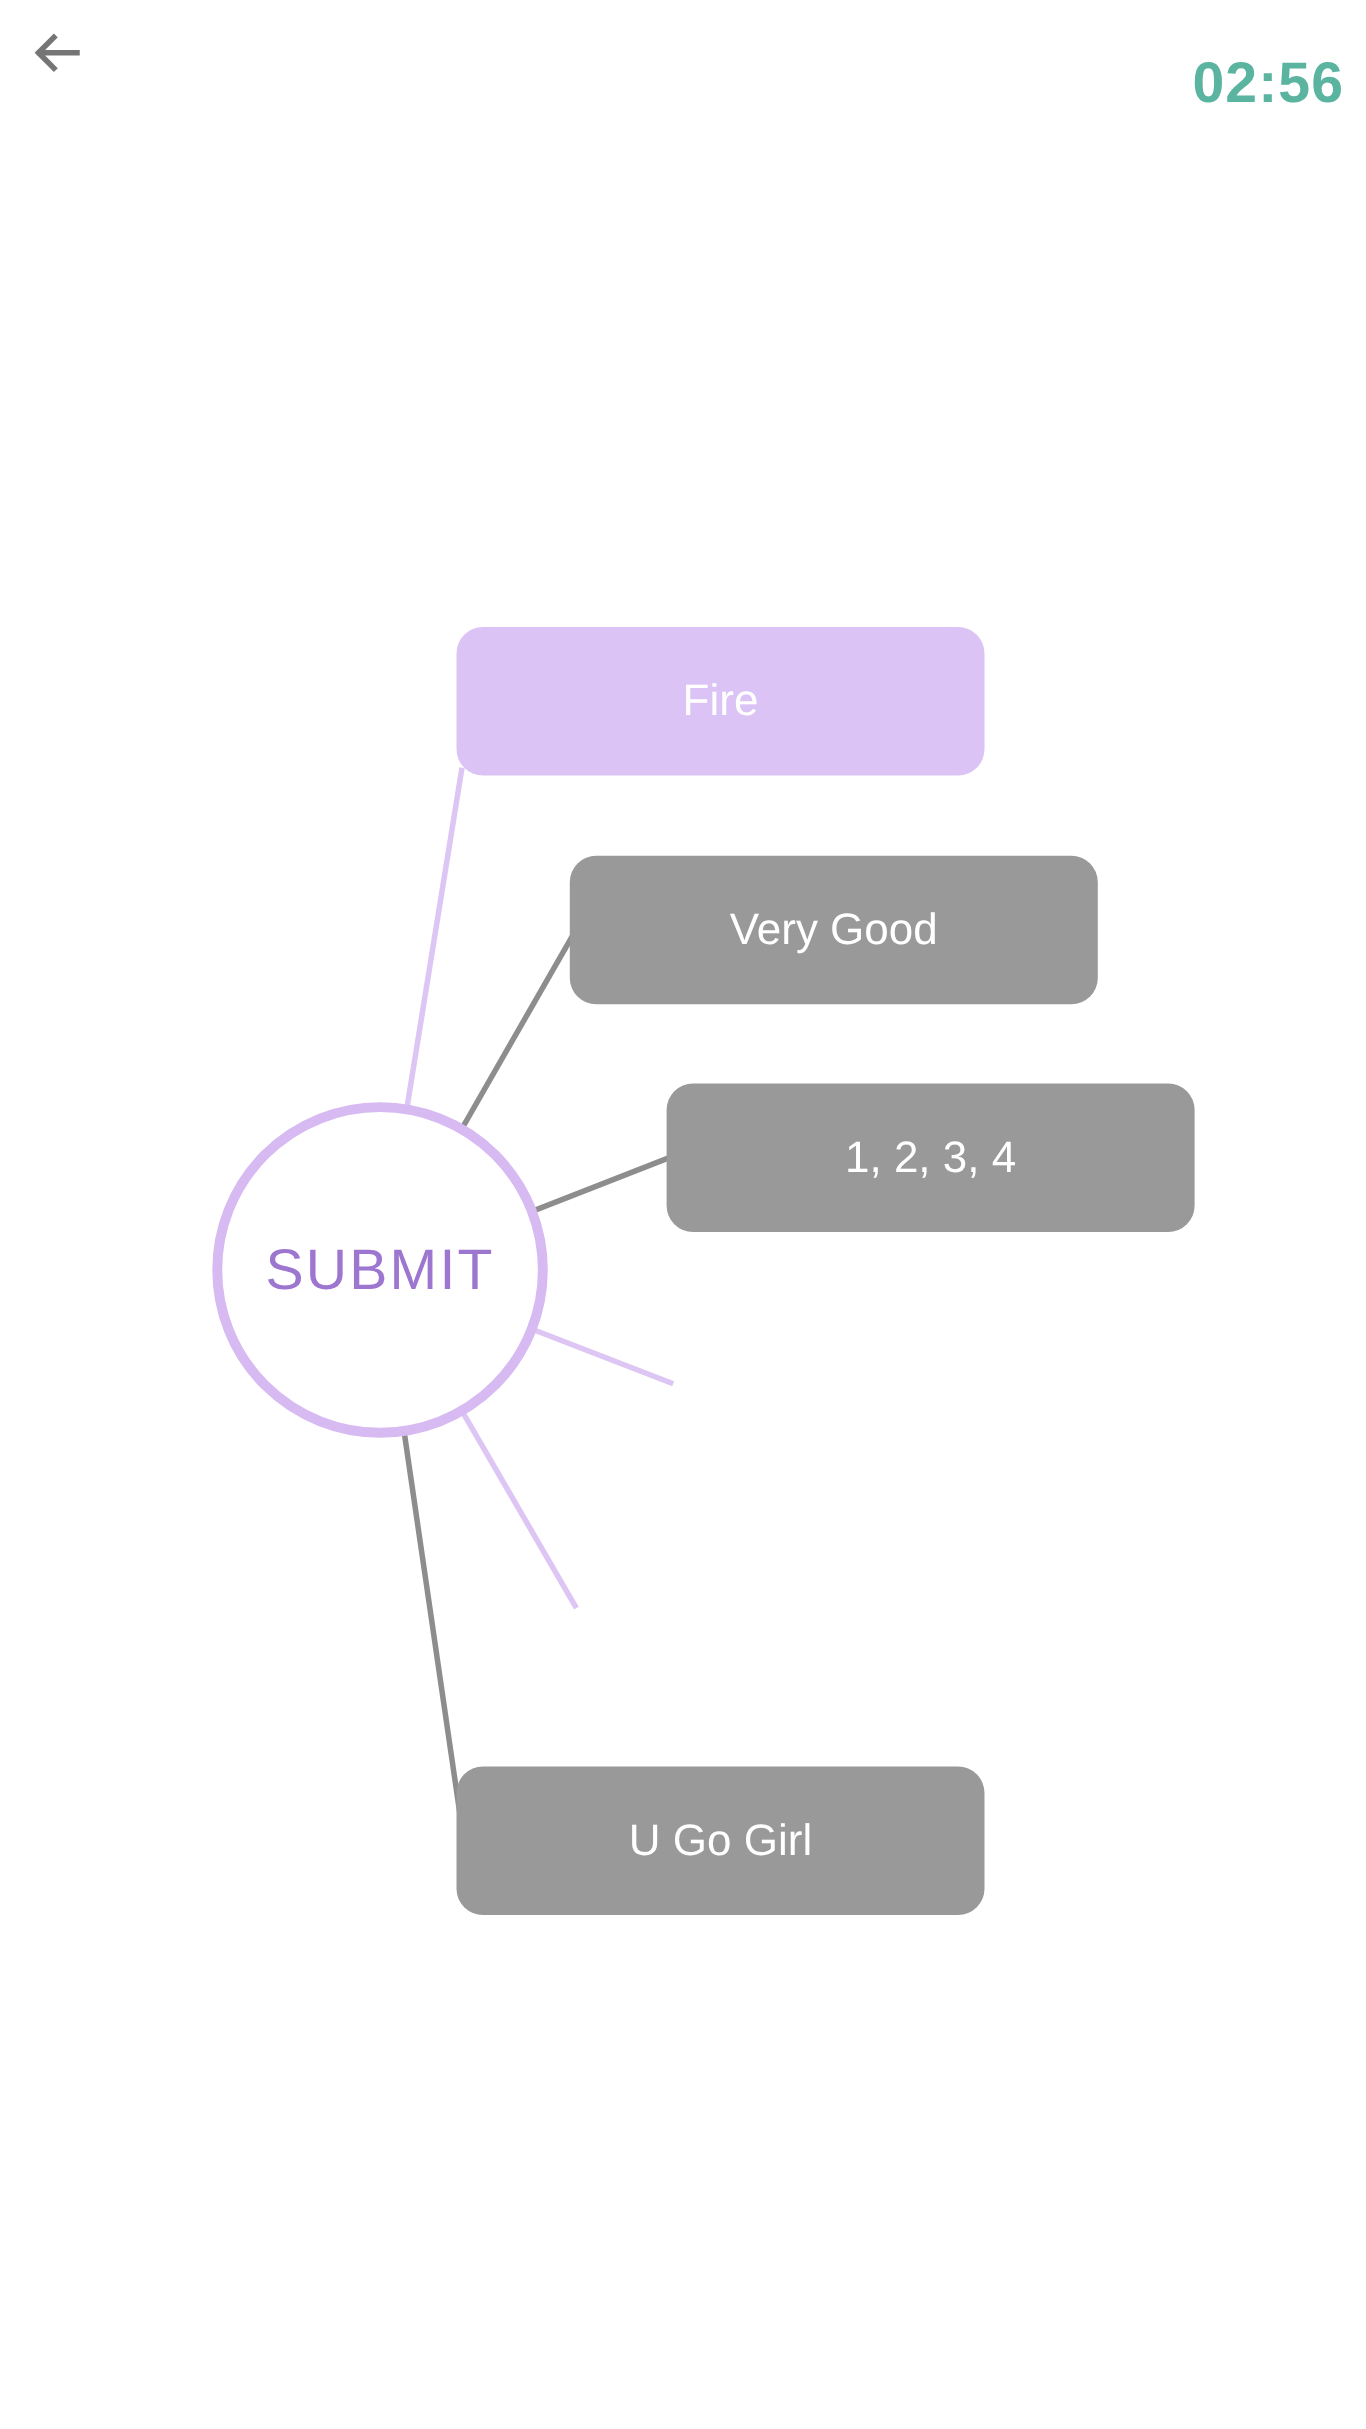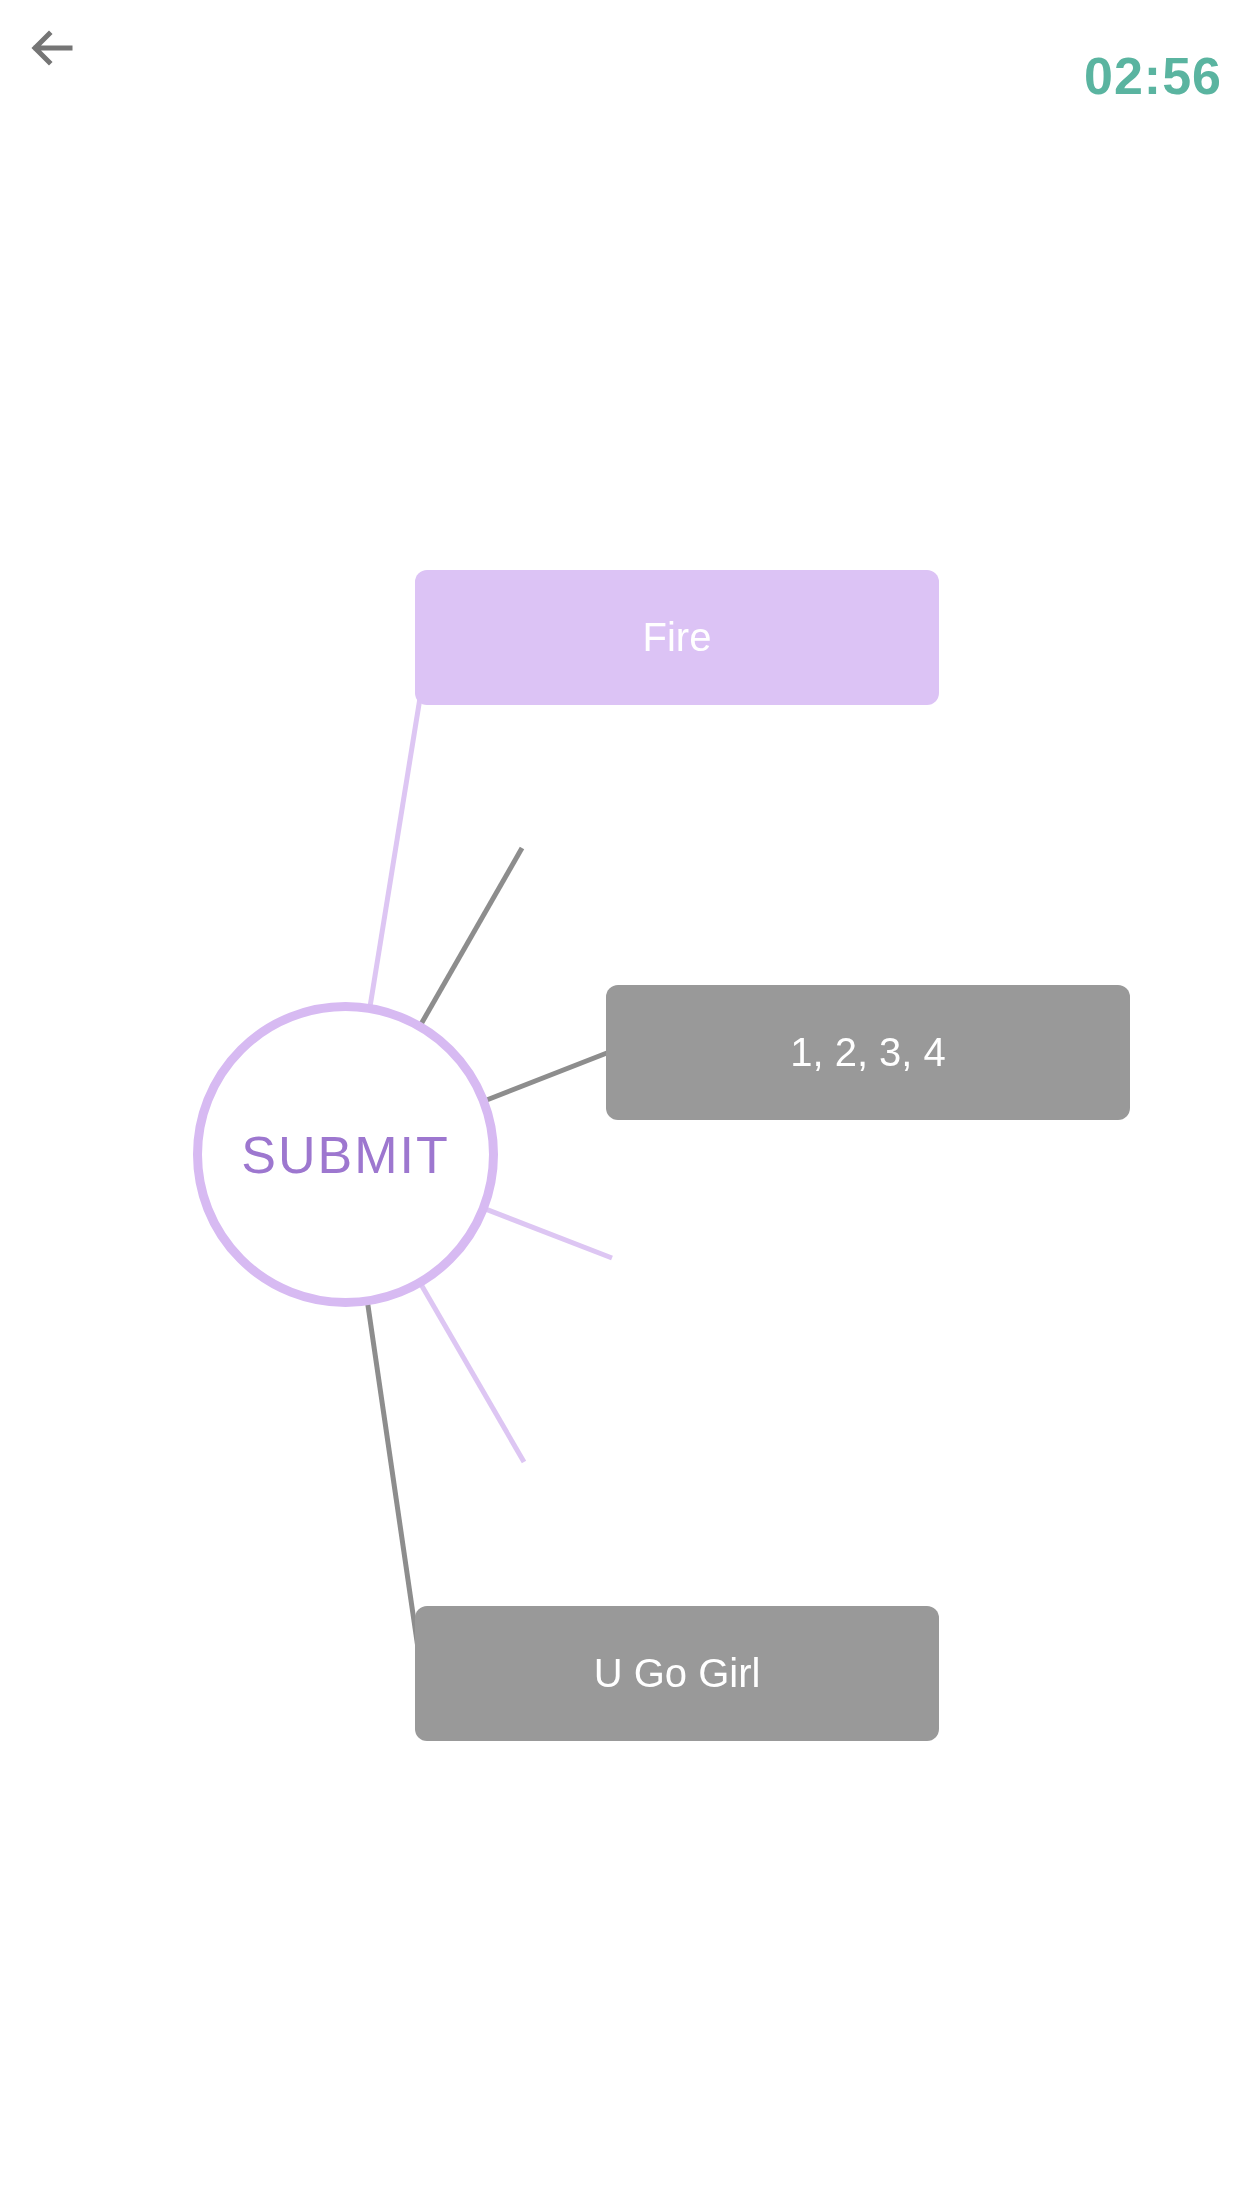--- a/index.html
+++ b/index.html
@@ -58,23 +58,23 @@
   .center-node .node-label {
     font-size: 52px;
     letter-spacing: 2px;
     color: var(--c-node-text, #9D77CF);
     font-weight: 400;
   }
 
   
   .opt {
     position: absolute;
-    width: 524px; height: 135px;
+    width: 480px; height: 135px;
     border: none;
-    border-radius: 12px;
+    border-radius: 24px;
     z-index: 2;
     display: flex; align-items: center; justify-content: center;
     font-family: "Liberation Sans", sans-serif;
     font-size: 40px;
     color: var(--c-option-text, #FFFFFF);
     cursor: pointer;
     padding: 0;
   }
   .opt.variant-purple { background: var(--c-option-purple, #DCC3F5); }
   .opt.variant-gray   { background: var(--c-option-gray, #999999); }
@@ -110,20 +110,23 @@
     <line x1="346" y1="1155" x2="420" y2="1662" class=" variant-gray"></line>
   </svg>
 
   <div class="center-node">
     <span class="node-label">SUBMIT</span>
   </div>
 
   <button class="opt opt-1 variant-purple">
     <span>Fire</span>
   </button>
+  <button class="opt opt-2 variant-gray">
+    <span>Very Good</span>
+  </button>
   <button class="opt opt-3 variant-gray">
     <span>1, 2, 3, 4</span>
   </button>
   <button class="opt opt-6 variant-gray">
     <span>U Go Girl</span>
   </button>
 
 </div>
 
 </body></html>

